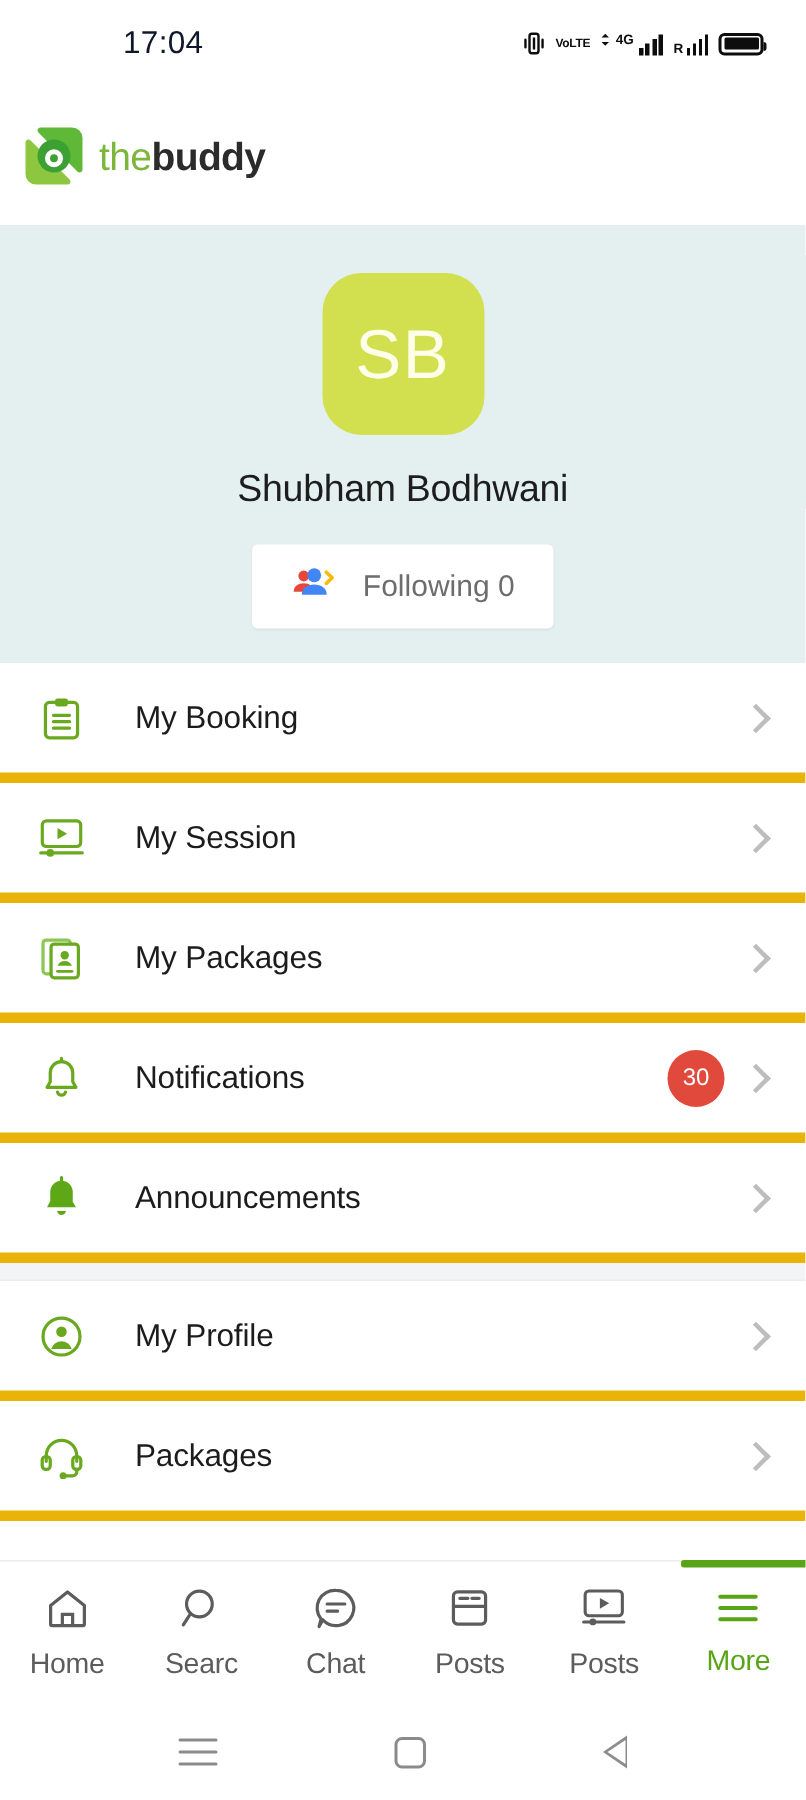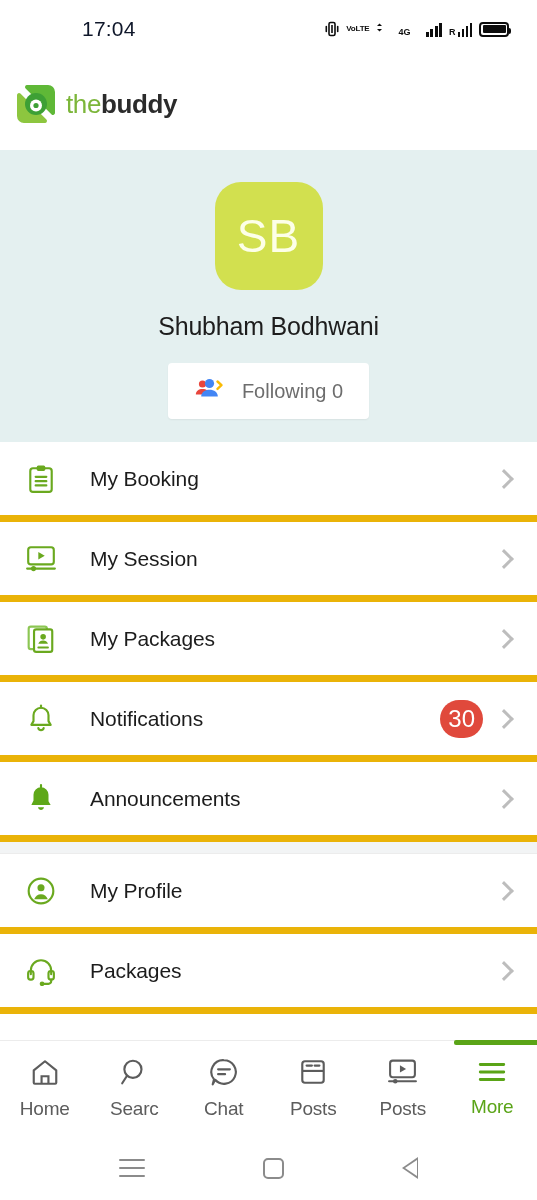--- a/index.html
+++ b/index.html
@@ -100,21 +100,21 @@
     border-bottom: 7px solid #eab308;
     background:#fff;
   }
   .mrow .ico { width: 46px; flex:0 0 46px; display:flex; align-items:center; justify-content:center; }
   .mrow .label {
     margin-left: 26px; font-size: 21px; color:#1c1c1c; letter-spacing:-.1px;
   }
   .mrow .spacer { flex:1 1 auto; }
   .badge {
     min-width: 38px; height: 38px; border-radius: 19px;
-    background:#e0493c; color:#fff; font-size:24px;
+    background:#e0493c; color:#fff; font-size:16px;
     display:flex; align-items:center; justify-content:center;
     margin-right: 14px; padding: 0 8px;
   }
   .chev { width: 14px; height: 14px; border-right:3px solid #bdbdbd; border-top:3px solid #bdbdbd; transform: rotate(45deg); margin-right: 4px; }
   .group-gap { height: 12px; background:#f2f4f5; border-bottom:1px solid #ececec; }
 
   
   .tabbar {
     flex: 0 0 96px; height: 96px;
     display:flex; background:#fff;
@@ -169,21 +169,21 @@
             <rect x="4" y="1.5" width="6" height="13" rx="1.6" fill="none" stroke="#0d0d0d" stroke-width="1.6"></rect>
             <rect x="6.2" y="4" width="1.6" height="8" fill="#0d0d0d"></rect>
             <path d="M1.3 5.5v5M12.7 5.5v5" stroke="#0d0d0d" stroke-width="1.6" stroke-linecap="round"></path>
           </svg>
       </span>
       <span class="si volte-txt">
         <span>Vo</span>
           <br>
         <span>LTE</span>
       </span>
-      <span class="si" style="align-items:flex-end;gap:15px;">
+      <span class="si" style="align-items:flex-start;gap:3px;">
         <svg width="7" height="9" viewBox="0 0 7 9" style="margin-bottom:5px">
             <path d="M3.5 0.5 L6 3 H1z" fill="#0d0d0d"></path>
             <path d="M3.5 8.5 L1 6 H6z" fill="#0d0d0d"></path>
           </svg>
         <span class="net-txt">4G</span>
         <span class="bars">
             <i></i>
             <i></i>
             <i></i>
             <i></i>

